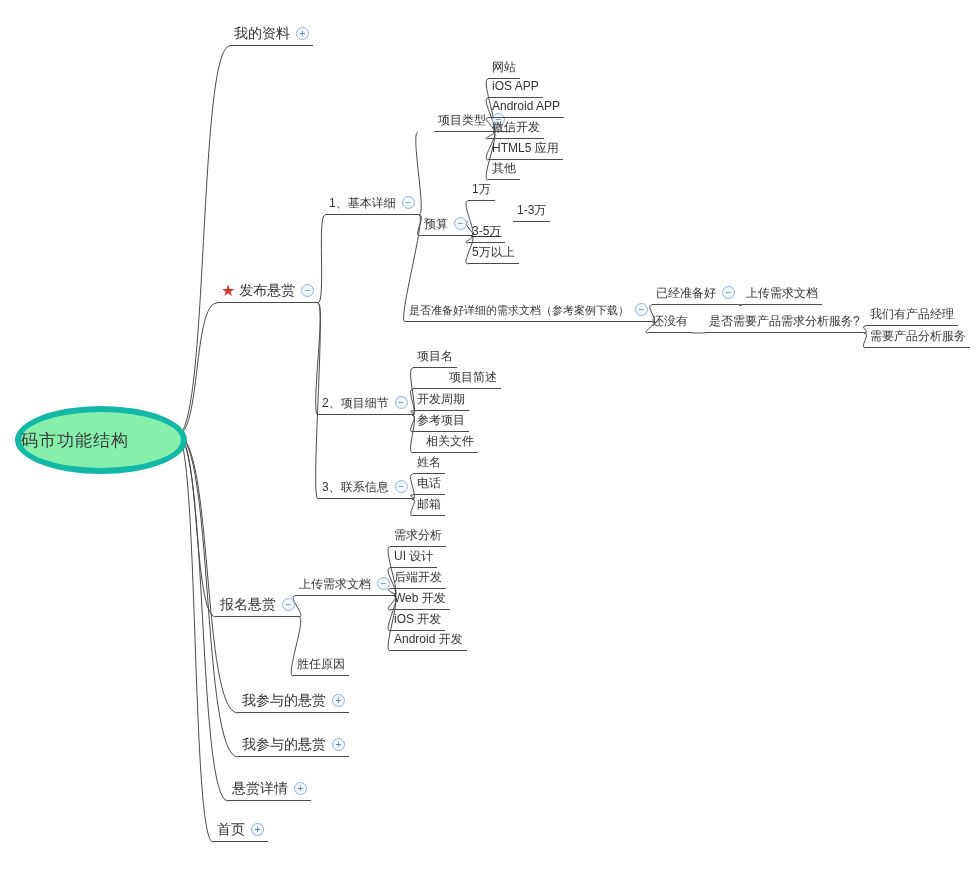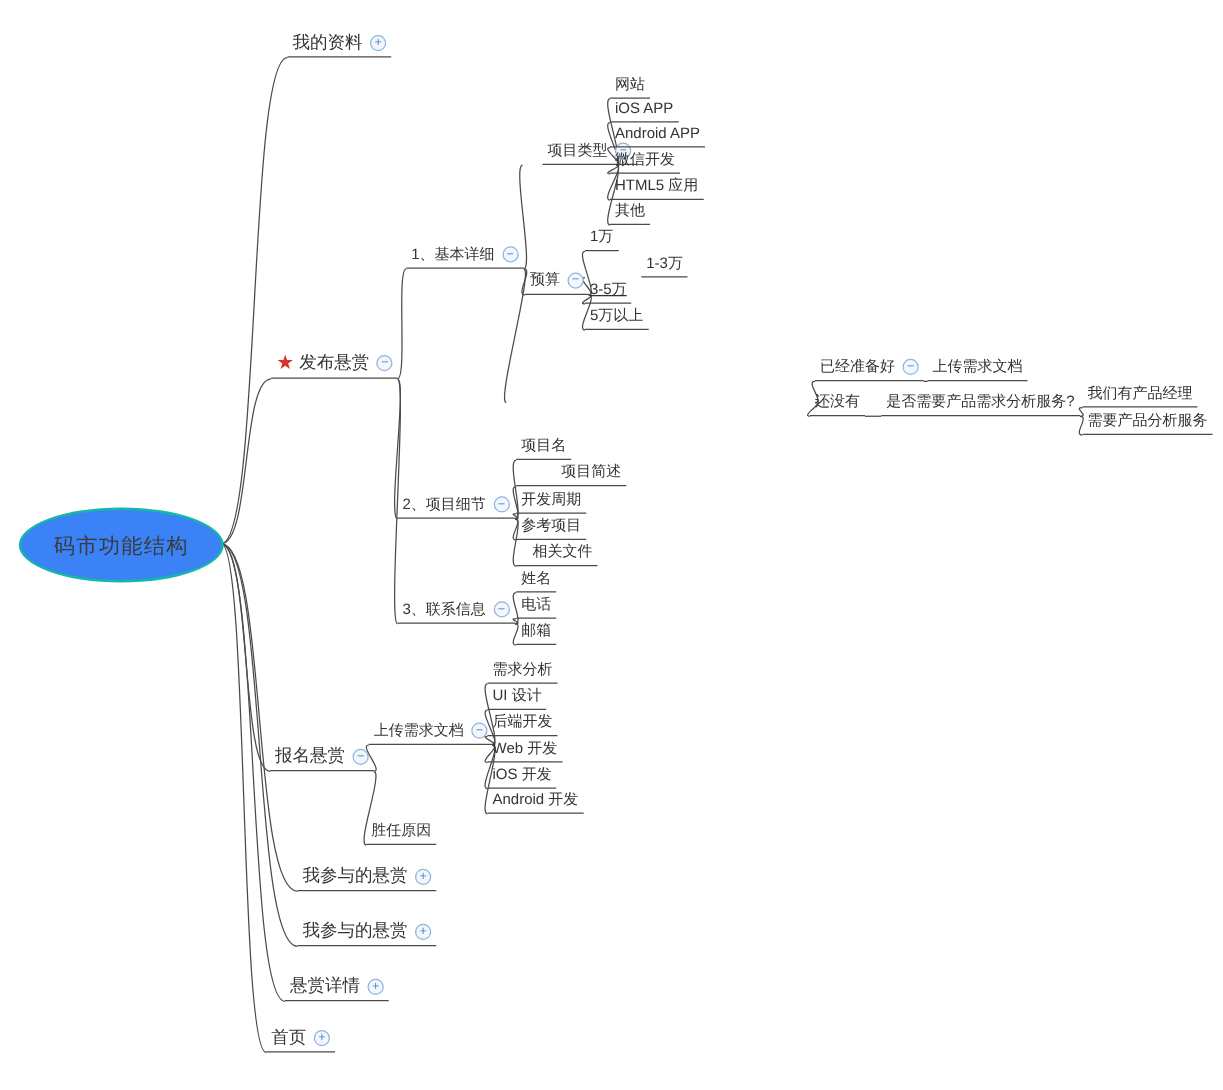--- a/index.html
+++ b/index.html
@@ -32,29 +32,29 @@
     font-size: 12px;
     line-height: 15px;
     z-index: 2;
     cursor: default;
   }
   .node.lvl1 { font-size: 14px; line-height: 17px; }
   .node.small { font-size: 11px; }
   .root {
     position: absolute;
     z-index: 2;
-    border: 2px solid #14b8a6;
+    border: 6px solid #14b8a6;
     border-radius: 50%;
     display: flex;
     align-items: center;
-    justify-content: center;
+    justify-content: flex-start;
     font-size: 17px;
     letter-spacing: 1px;
     color: #3a3a3a;
-    background: #3b82f6;
+    background: #86efac;
   }
   .badge {
     display: inline-block;
     box-sizing: border-box;
     width: 13px;
     height: 13px;
     border: 1px solid #8fb3de;
     border-radius: 50%;
     color: #4f82c4;
     background: #f2f7fd;
@@ -163,22 +163,25 @@
   <div class="node" id="n22" style="left:318px;top:415px;">
     <span>2、项目细节</span><span class="badge">−</span>
   </div>
   <div class="node" id="n23" style="left:318px;top:499px;">
     <span>3、联系信息</span><span class="badge">−</span>
   </div>
 
   <div class="node" id="n211" style="left:434px;top:132px;">
     <span>项目类型</span><span class="badge">−</span>
   </div>
-  <div class="node" id="n212" style="left:420px;top:236px;font-family:Liberation Mono, monospace;">
+  <div class="node" id="n212" style="left:420px;top:236px;">
     <span>预算</span><span class="badge">−</span>
+  </div>
+  <div class="node small" id="n213" style="left:405px;top:322px;">
+    <span>是否准备好详细的需求文档（参考案例下载）</span><span class="badge">−</span>
   </div>
 
   <div class="node" id="t1" style="left:488px;top:79px;">
     <span>网站</span>
   </div>
   <div class="node" id="t2" style="left:488px;top:98px;">
     <span>iOS APP</span>
   </div>
   <div class="node" id="t3" style="left:488px;top:118px;">
     <span>Android APP</span>

